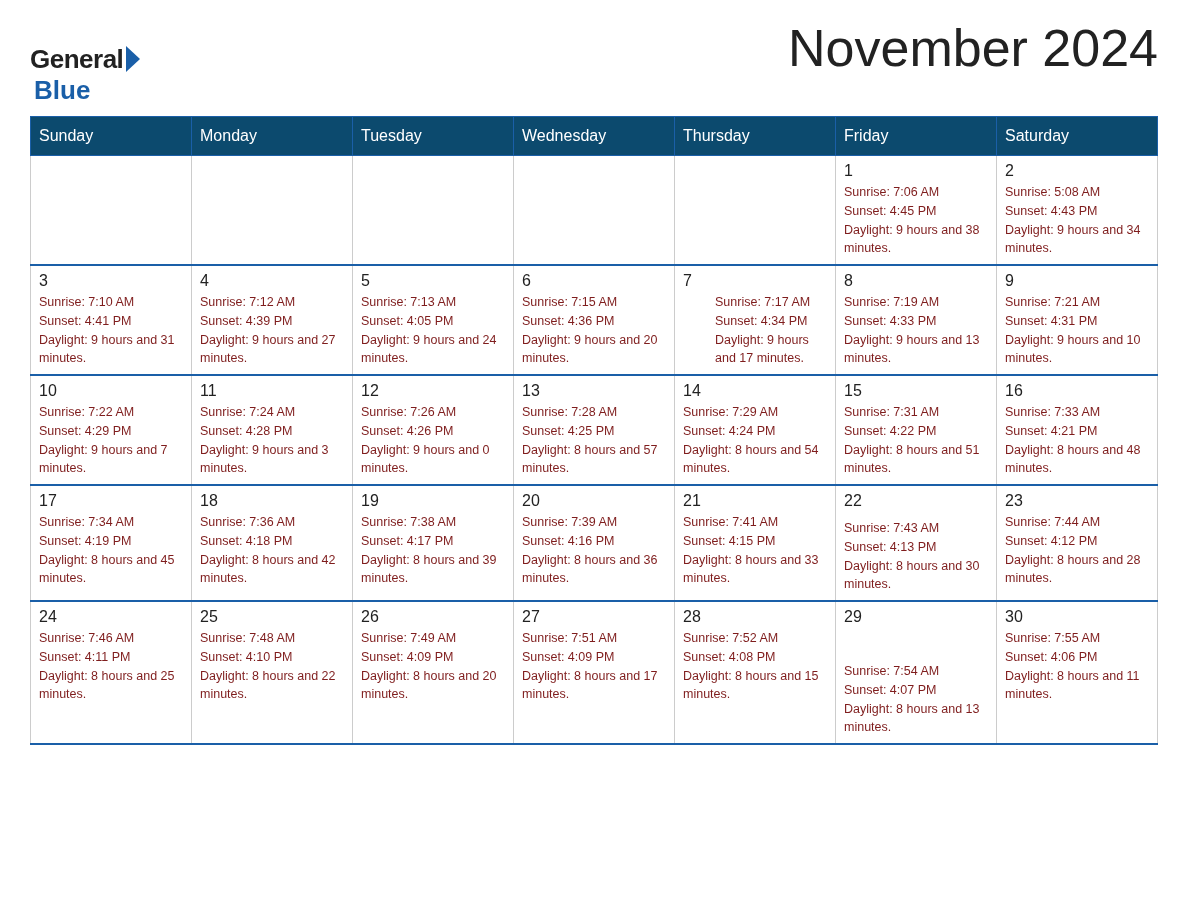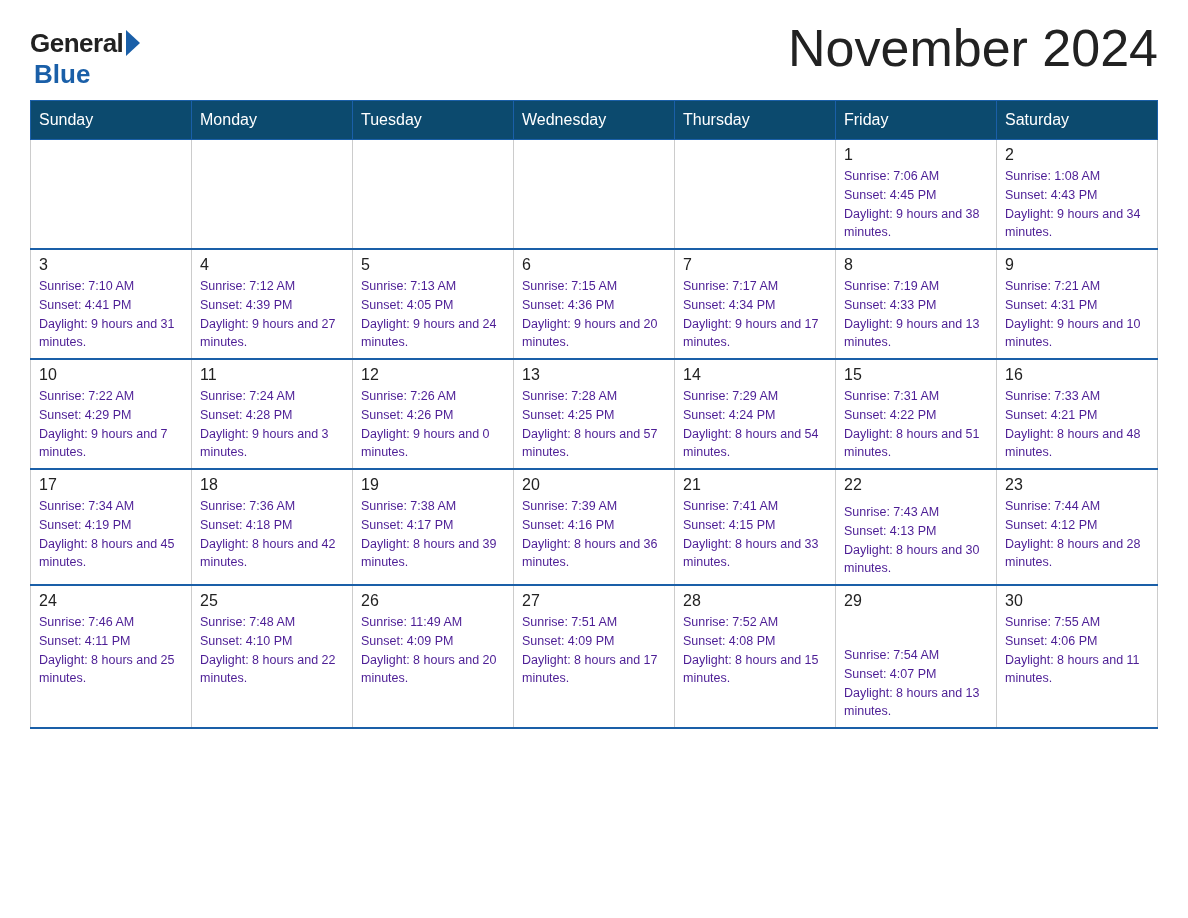--- a/index.html
+++ b/index.html
@@ -14,21 +14,21 @@
     .header {
       display: flex;
       align-items: flex-start;
       justify-content: space-between;
       margin-bottom: 10px;
     }
     .logo {
       display: flex;
       flex-direction: column;
       align-items: flex-start;
-      margin-top: 8px;
+      margin-top: 24px;
     }
     .logo-top {
       display: flex;
       align-items: center;
     }
     .logo-general {
       font-size: 26px;
       font-weight: bold;
       color: #222;
       letter-spacing: -0.5px;
@@ -90,21 +90,21 @@
     }
     .day-number {
       font-size: 16px;
       color: #222;
       font-weight: normal;
       margin-bottom: 3px;
       display: block;
     }
     .day-info {
       font-size: 12.5px;
-      color: #4c1d95;
+      color: #7f1d1d;
       line-height: 1.5;
     }
     .empty-cell {
       background: #fff;
     }
   </style>
 </head>
 <body>
 
 <div class="header">
@@ -140,21 +140,21 @@
         <td class="empty-cell"></td>
         <td class="empty-cell"></td>
         <td>
           <span class="day-number">1</span>
           <div class="day-info" style="white-space: pre-line;">Sunrise: 7:06 AM
 Sunset: 4:45 PM
 Daylight: 9 hours and 38 minutes.</div>
         </td>
         <td>
           <span class="day-number">2</span>
-          <div class="day-info" style="white-space: pre-line;">Sunrise: 1:08 AM
+          <div class="day-info" style="white-space: pre-line;">Sunrise: 5:08 AM
 Sunset: 4:43 PM
 Daylight: 9 hours and 34 minutes.</div>
         </td>
       </tr>
       <tr>
         <td>
           <span class="day-number">3</span>
           <div class="day-info" style="white-space: pre-line;">Sunrise: 7:10 AM
 Sunset: 4:41 PM
 Daylight: 9 hours and 31 minutes.</div>
@@ -172,21 +172,21 @@
 Daylight: 9 hours and 24 minutes.</div>
         </td>
         <td>
           <span class="day-number">6</span>
           <div class="day-info" style="white-space: pre-line;">Sunrise: 7:15 AM
 Sunset: 4:36 PM
 Daylight: 9 hours and 20 minutes.</div>
         </td>
         <td>
           <span class="day-number">7</span>
-          <div class="day-info" style="white-space: pre-line;">Sunrise: 7:17 AM
+          <div class="day-info" style="white-space: pre-line; margin-left: 32px;">Sunrise: 7:17 AM
 Sunset: 4:34 PM
 Daylight: 9 hours and 17 minutes.</div>
         </td>
         <td>
           <span class="day-number">8</span>
           <div class="day-info" style="white-space: pre-line;">Sunrise: 7:19 AM
 Sunset: 4:33 PM
 Daylight: 9 hours and 13 minutes.</div>
         </td>
         <td>
@@ -292,21 +292,21 @@
 Daylight: 8 hours and 25 minutes.</div>
         </td>
         <td>
           <span class="day-number">25</span>
           <div class="day-info" style="white-space: pre-line;">Sunrise: 7:48 AM
 Sunset: 4:10 PM
 Daylight: 8 hours and 22 minutes.</div>
         </td>
         <td>
           <span class="day-number">26</span>
-          <div class="day-info" style="white-space: pre-line;">Sunrise: 11:49 AM
+          <div class="day-info" style="white-space: pre-line;">Sunrise: 7:49 AM
 Sunset: 4:09 PM
 Daylight: 8 hours and 20 minutes.</div>
         </td>
         <td>
           <span class="day-number">27</span>
           <div class="day-info" style="white-space: pre-line;">Sunrise: 7:51 AM
 Sunset: 4:09 PM
 Daylight: 8 hours and 17 minutes.</div>
         </td>
         <td>

